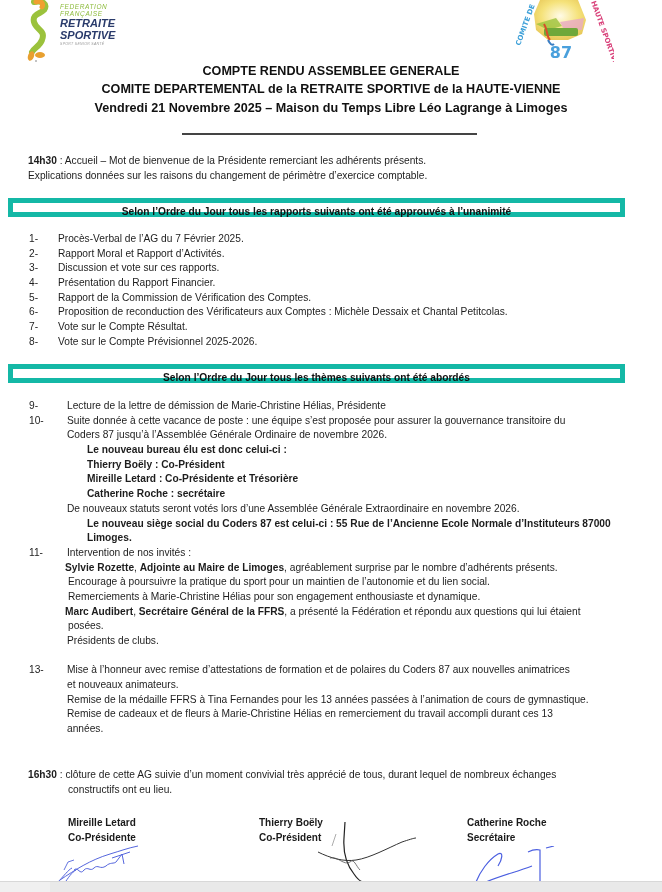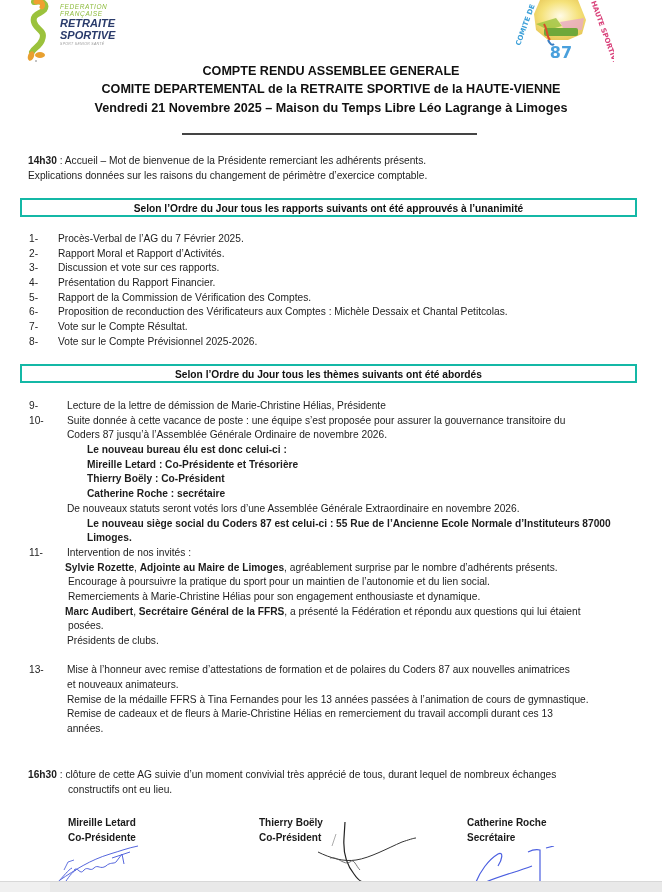--- a/index.html
+++ b/index.html
@@ -20,21 +20,21 @@
   
   .title { position: absolute; left: 0; width: 662px; text-align: center; font-weight: bold; font-size: 12.6px; color: #111; }
   .t1 { top: 64px; }
   .t2 { top: 82px; }
   .t3 { top: 101px; }
   .rule { position: absolute; left: 182px; top: 133px; width: 295px; height: 2px; background: #444; }
 
   .para { position: absolute; left: 28px; font-size: 10.2px; line-height: 14.6px; color: #1d1d1d; white-space: nowrap; }
   .para b { font-weight: bold; }
 
-  .box { position: absolute; left: 20px; width: 617px; height: 19px; border: 2px solid #14b8a6; text-align: center; font-size: 10.2px; font-weight: bold; line-height: 17px; color: #111; }
+  .box { position: absolute; left: 8px; width: 617px; height: 19px; border: 5px solid #14b8a6; text-align: center; font-size: 10.2px; font-weight: bold; line-height: 17px; color: #111; }
   .box1 { top: 198px; }
   .box2 { top: 364px; }
 
   .list { position: absolute; left: 0; width: 662px; }
   .li { position: relative; font-size: 10.2px; line-height: 14.7px; color: #1d1d1d; height: 14.7px; white-space: nowrap; }
   .li .num { position: absolute; left: 29px; }
   .list1 .li .txt { position: absolute; left: 58px; }
   .list2 .li .txt { position: absolute; left: 67px; }
   .list2 .li .txt.ind { left: 68px; }
   .list2 .li .txt.ind2 { left: 65px; }
@@ -150,24 +150,24 @@
         <span class="num">10-</span>
         <span class="txt">Suite donnée à cette vacance de poste : une équipe s’est proposée pour assurer la gouvernance transitoire du</span>
       </div>
     <div class="li">
         <span class="txt">Coders 87 jusqu’à l’Assemblée Générale Ordinaire de novembre 2026.</span>
       </div>
     <div class="li">
         <span class="txt b">Le nouveau bureau élu est donc celui-ci :</span>
       </div>
     <div class="li">
+        <span class="txt b">Thierry Boëly : Co-Président</span>
+      </div>
+    <div class="li">
         <span class="txt b">Mireille Letard : Co-Présidente et Trésorière</span>
-      </div>
-    <div class="li">
-        <span class="txt b">Thierry Boëly : Co-Président</span>
       </div>
     <div class="li">
         <span class="txt b">Catherine Roche : secrétaire</span>
       </div>
     <div class="li">
         <span class="txt">De nouveaux statuts seront votés lors d’une Assemblée Générale Extraordinaire en novembre 2026.</span>
       </div>
     <div class="li">
         <span class="txt b">Le nouveau siège social du Coders 87 est celui-ci : 55 Rue de l’Ancienne Ecole Normale d’Instituteurs 87000</span>
       </div>

